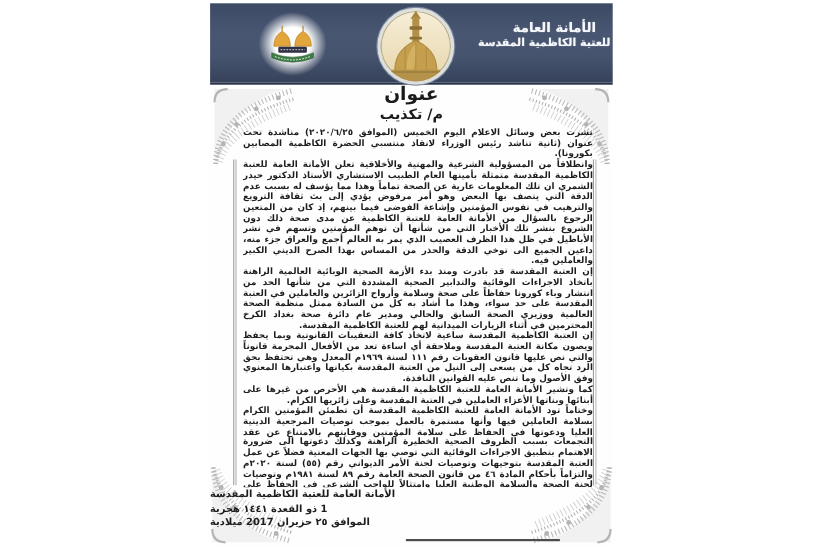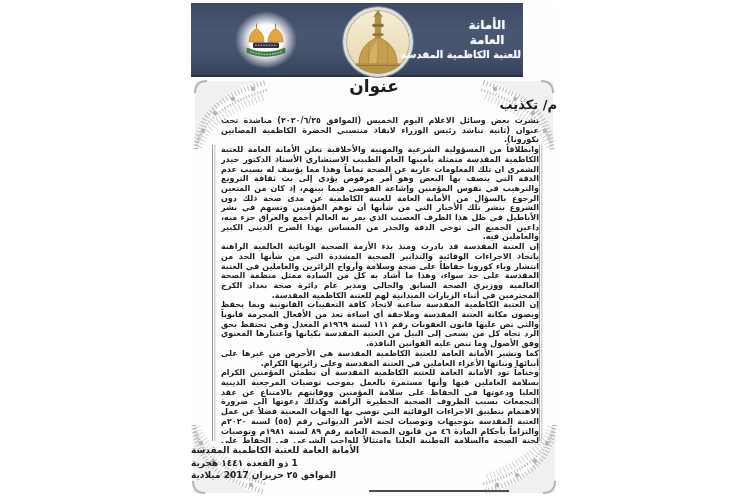--- a/index.html
+++ b/index.html
@@ -5,21 +5,21 @@
   html,body{margin:0;padding:0;}
   body{
     width:750px;height:500px;background:#ffffff;position:relative;overflow:hidden;
     font-family:"DejaVu Sans",sans-serif;
   }
   .document{
     position:absolute;left:191px;top:3px;width:366px;height:494px;background:#fefefe;
   }
   
   .band{
-    position:absolute;left:0;top:0;width:332px;height:72px;
+    position:absolute;left:0;top:0;width:366px;height:72px;
     background:linear-gradient(180deg,#3d4a64 0%,#485671 38%,#45536d 68%,#36425a 100%);
     border-bottom:2px solid #273349;
   }
   .logo-glow{
     position:absolute;left:44px;top:8px;width:62px;height:58px;border-radius:50%;
     background:radial-gradient(closest-side,#ffffff 52%,rgba(255,255,255,.55) 74%,rgba(255,255,255,0) 100%);
     display:flex;align-items:center;justify-content:center;
   }
   .emblem{
     position:absolute;left:152px;top:4px;width:70px;height:70px;border-radius:50%;
@@ -41,21 +41,21 @@
   .c-br{right:0;top:420px;transform:scale(-1,-1);}
   .side-border{position:absolute;top:142px;height:296px;width:1px;border-left:1px solid #9c9c9c;box-shadow:1.5px 0 0 rgba(150,150,150,.4);}
   .sb-l{left:21px;}
   .sb-r{right:16px;}
   
   .title{
     position:absolute;left:0;right:0;top:73px;text-align:center;direction:rtl;
     font-size:17px;font-weight:bold;color:#1b1b1b;line-height:20px;
   }
   .subject{
-    position:absolute;left:0;right:0;top:94px;direction:rtl;
+    position:absolute;left:0;right:0;top:94px;text-align:center;direction:rtl;
     font-size:13px;font-weight:bold;color:#1b1b1b;line-height:16px;
   }
   .body-text{
     position:absolute;left:30px;top:113px;width:318px;height:327px;overflow:hidden;
     direction:rtl;text-align:justify;color:#1d1d1d;
   }
   .body-text p{
     margin:0;font-size:8px;font-weight:bold;line-height:9.7px;word-spacing:.2px;
   }
   .footer{

